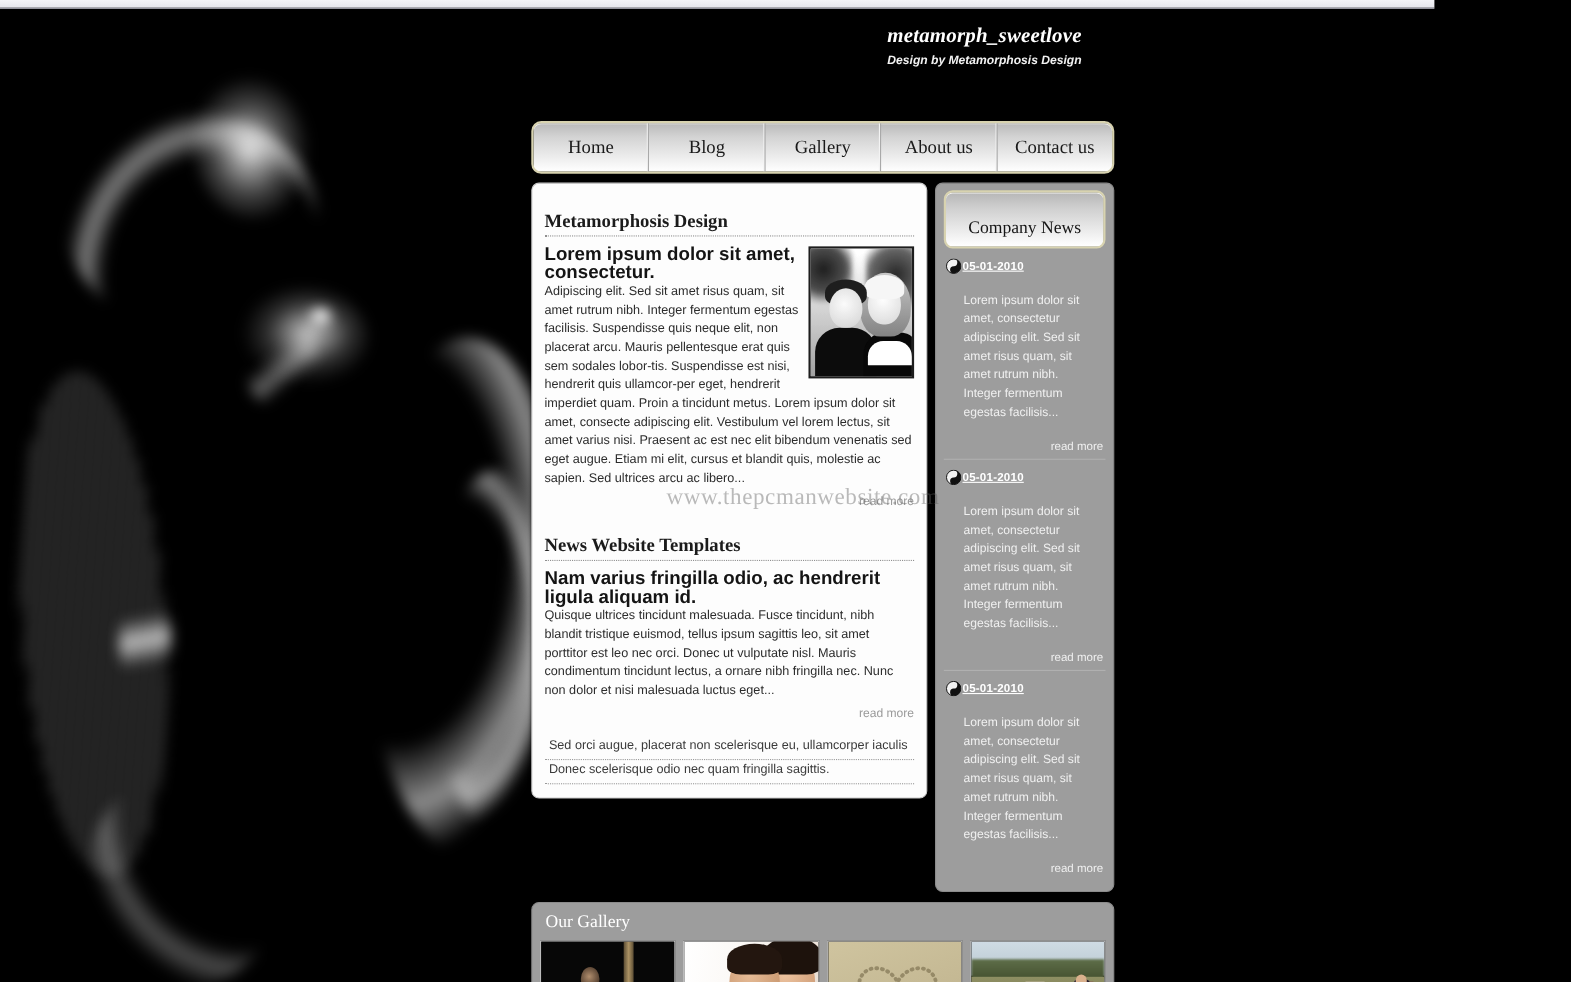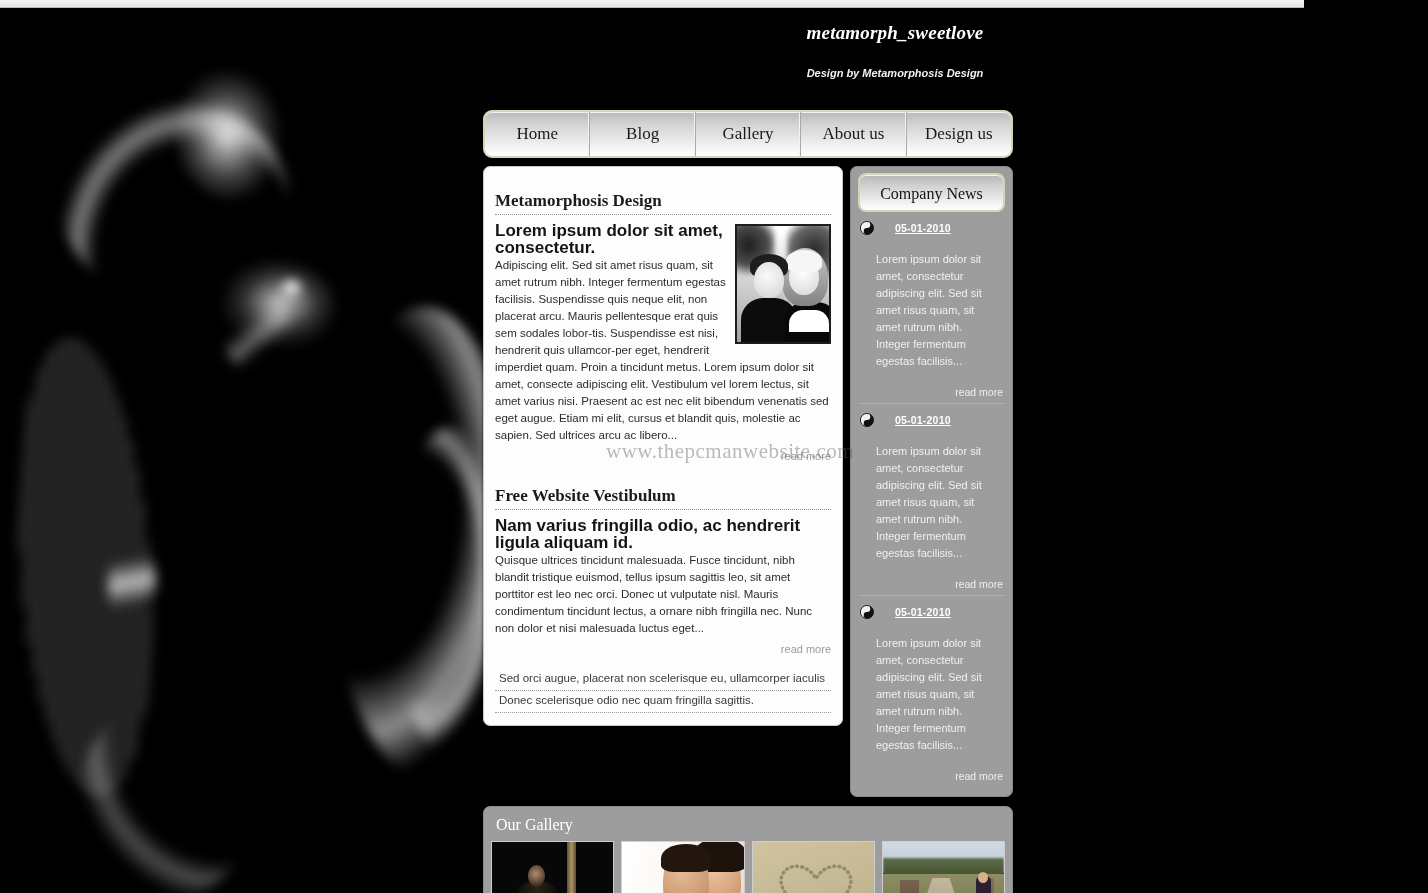--- a/index.html
+++ b/index.html
@@ -118,21 +118,21 @@
     text-align: center; z-index: 10;
   }
   .site-title {
     font-family: "Liberation Serif", serif;
     font-style: italic; font-weight: bold;
     font-size: 19px; color: #ffffff;
     letter-spacing: 0.2px;
     text-shadow: 0 1px 1px rgba(0,0,0,0.9);
   }
   .site-tagline {
-    margin-top: 23px;
+    margin-top: 5px;
     font-family: "Liberation Sans", sans-serif;
     font-style: italic; font-weight: bold;
     font-size: 11px; color: #f2f2f2;
   }
 
   
   .wrap {
     position: absolute; left: 483px; top: 110px;
     width: 530px; z-index: 10;
   }
@@ -258,26 +258,26 @@
     padding: 6px 7px 9px 7px;
     box-sizing: border-box;
   }
   .sidebar-head {
     border: 2px solid #d8d3b0;
     border-radius: 8px;
     background: linear-gradient(#b6b6b6, #d0d0d0 30%, #ffffff);
     text-align: center;
     font-family: "Liberation Serif", serif;
     font-size: 16px; color: #151515;
-    padding: 10px 0 7px 0;
+    padding: 24px 0 7px 0;
     box-shadow: inset 0 1px 0 rgba(255,255,255,0.85);
   }
   .news-item { padding: 9px 2px 5px 2px; border-bottom: 1px solid #b0b0b0; }
   .news-item:last-child { border-bottom: none; }
-  .news-head { display: flex; align-items: center; gap: 21px; margin-bottom: 6px; }
+  .news-head { display: flex; align-items: center; gap: 1px; margin-bottom: 6px; }
   .yin-yang { width: 14px; height: 14px; flex: 0 0 14px; }
   .news-date {
     font-size: 10.5px; font-weight: bold; color: #ffffff;
     text-decoration: underline; cursor: pointer; letter-spacing: 0.2px;
   }
   .news-text { font-size: 11px; color: #f0f0f0; line-height: 17px; margin: 16px; }
   .news-more {
     display: block; text-align: right; font-size: 10.5px;
     color: #efefef; text-decoration: none; margin-top: 6px; cursor: pointer;
   }
@@ -389,21 +389,21 @@
     <div class="site-tagline">Design by Metamorphosis Design</div>
   </div>
 
   <div class="wrap">
 
     <nav class="navbar">
       <div class="nav-item">Home</div>
       <div class="nav-item">Blog</div>
       <div class="nav-item">Gallery</div>
       <div class="nav-item">About us</div>
-      <div class="nav-item">Design us</div>
+      <div class="nav-item">Contact us</div>
     </nav>
 
     <div class="body-row">
 
       <main class="content">
 
         <div class="watermark">www.thepcmanwebsite.com</div>
 
         <article>
           <h2 class="post-title">Metamorphosis Design</h2>
@@ -423,21 +423,21 @@
           </div>
 
           <p class="post-lead">Lorem ipsum dolor sit amet, consectetur.</p>
           <p class="post-body">Adipiscing elit. Sed sit amet risus quam, sit amet rutrum nibh. Integer fermentum egestas facilisis. Suspendisse quis neque elit, non placerat arcu. Mauris pellentesque erat quis sem sodales lobor-tis. Suspendisse est nisi, hendrerit quis ullamcor-per eget, hendrerit imperdiet quam. Proin a tincidunt metus. Lorem ipsum dolor sit amet, consecte adipiscing elit. Vestibulum vel lorem lectus, sit amet varius nisi. Praesent ac est nec elit bibendum venenatis sed eget augue. Etiam mi elit, cursus et blandit quis, molestie ac sapien. Sed ultrices arcu ac libero...</p>
           <a class="read-more">read more</a>
         </article>
 
         <div class="section-gap"></div>
 
         <article>
-          <h2 class="post-title">Free Website Vestibulum</h2>
+          <h2 class="post-title">News Website Templates</h2>
           <p class="post-lead">Nam varius fringilla odio, ac hendrerit ligula aliquam id.</p>
           <p class="post-body">Quisque ultrices tincidunt malesuada. Fusce tincidunt, nibh blandit tristique euismod, tellus ipsum sagittis leo, sit amet porttitor est leo nec orci. Donec ut vulputate nisl. Mauris condimentum tincidunt lectus, a ornare nibh fringilla nec. Nunc non dolor et nisi malesuada luctus eget...</p>
           <a class="read-more">read more</a>
         </article>
 
         <ul class="fact-list">
           <li>Sed orci augue, placerat non scelerisque eu, ullamcorper iaculis</li>
           <li>Donec scelerisque odio nec quam fringilla sagittis.</li>
         </ul>
       </main>

